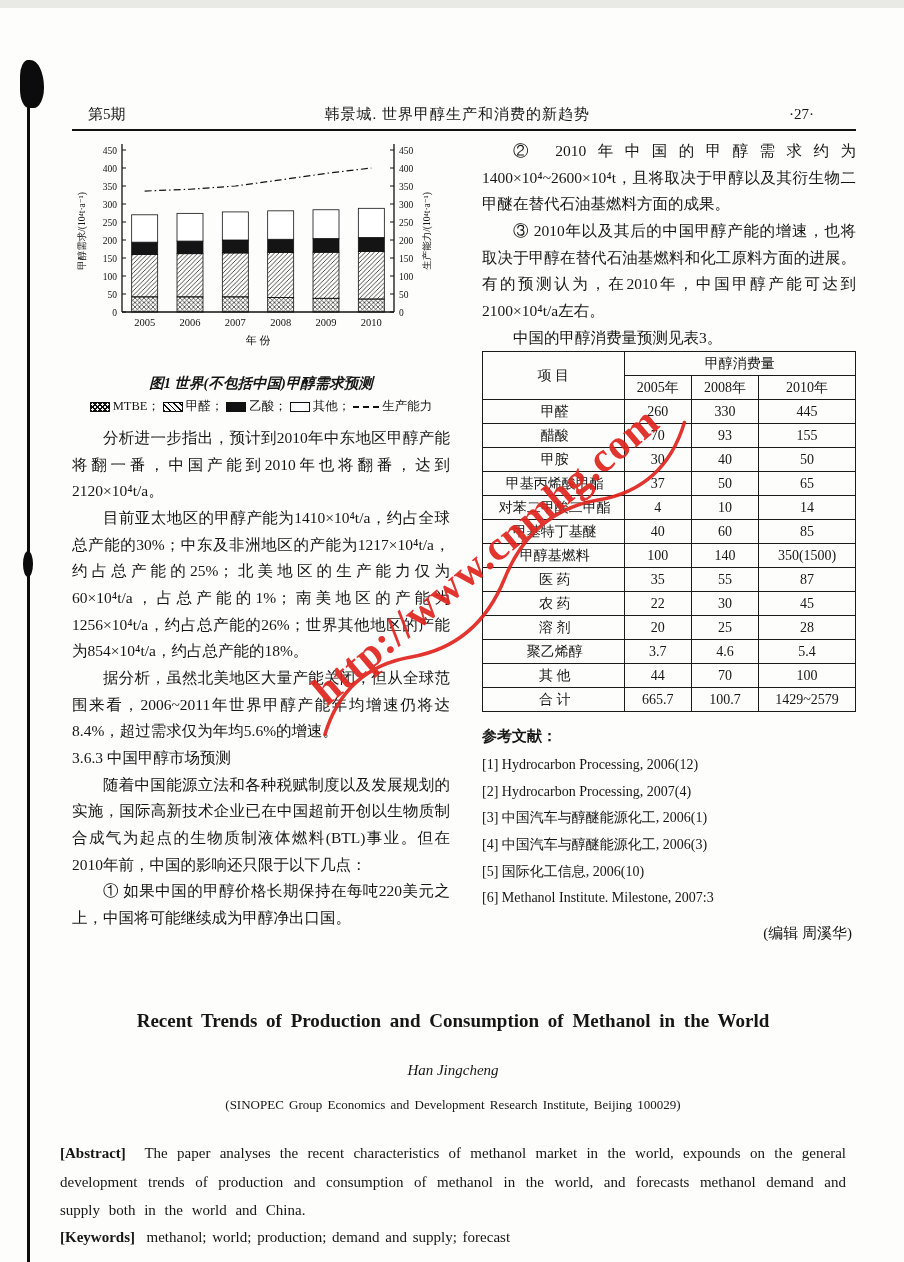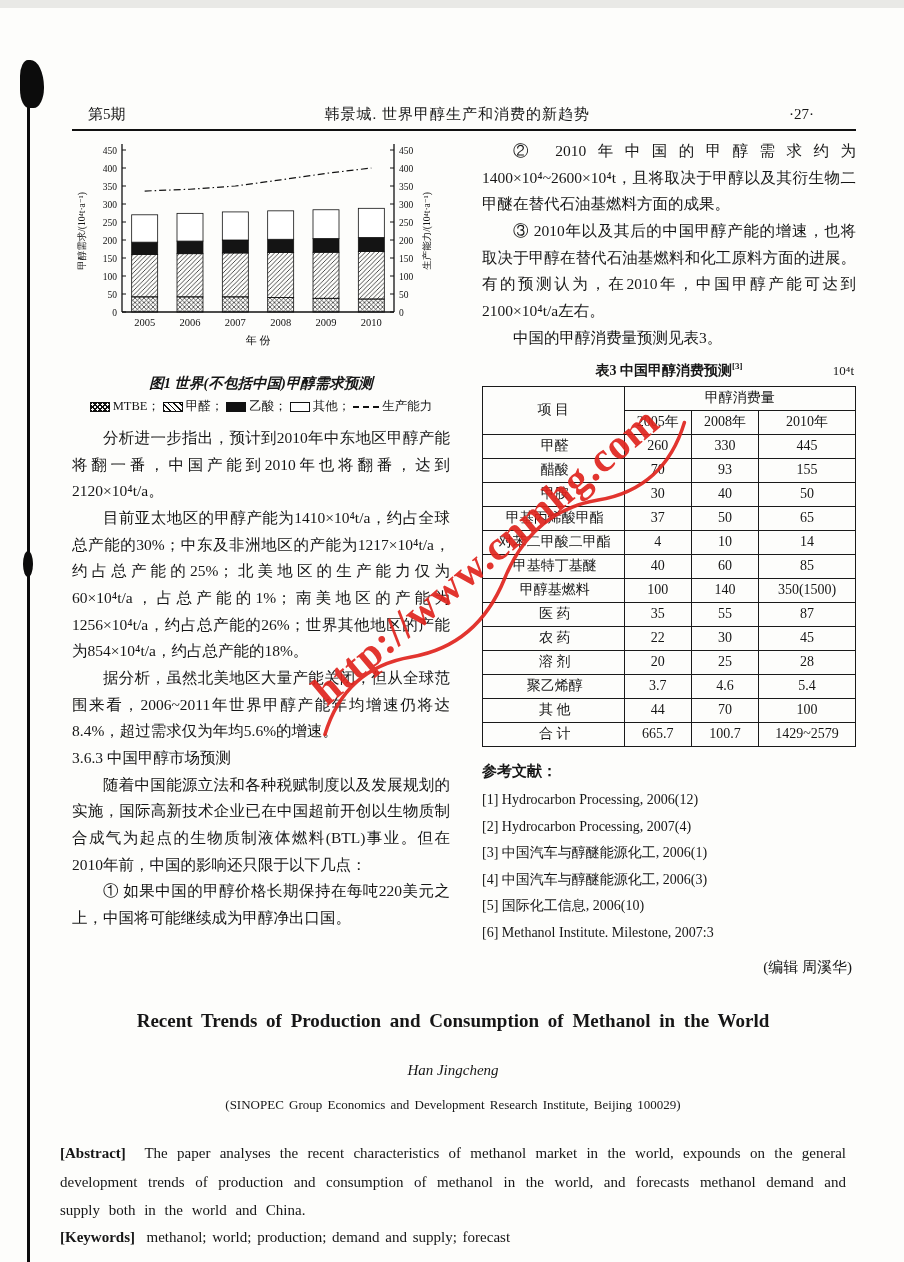--- a/index.html
+++ b/index.html
@@ -216,24 +216,20 @@
     <p class="para no-indent">3.6.3 中国甲醇市场预测</p>
     <p class="para">随着中国能源立法和各种税赋制度以及发展规划的实施，国际高新技术企业已在中国超前开创以生物质制合成气为起点的生物质制液体燃料(BTL)事业。但在2010年前，中国的影响还只限于以下几点：</p>
     <p class="para">① 如果中国的甲醇价格长期保持在每吨220美元之上，中国将可能继续成为甲醇净出口国。</p>
   </div>
 
   <div class="col-right">
     <p class="para">② 2010年中国的甲醇需求约为1400×10⁴~2600×10⁴t，且将取决于甲醇以及其衍生物二甲醚在替代石油基燃料方面的成果。</p>
     <p class="para">③ 2010年以及其后的中国甲醇产能的增速，也将取决于甲醇在替代石油基燃料和化工原料方面的进展。有的预测认为，在2010年，中国甲醇产能可达到2100×10⁴t/a左右。</p>
     <p class="para">中国的甲醇消费量预测见表3。</p>
 
-    <div class="table-title-row">
-      <span class="table-title"><span>表3 中国甲醇消费预测</span><sup>[3]</sup></span>
-      <span class="table-unit">10⁴t</span>
-    </div>
 
     <table class="consumption">
       <thead>
         <tr>
           <th rowspan="2" style="width:38%;">项 目</th>
           <th colspan="3">甲醇消费量</th>
         </tr>
         <tr>
           <th>2005年</th>
           <th>2008年</th>

